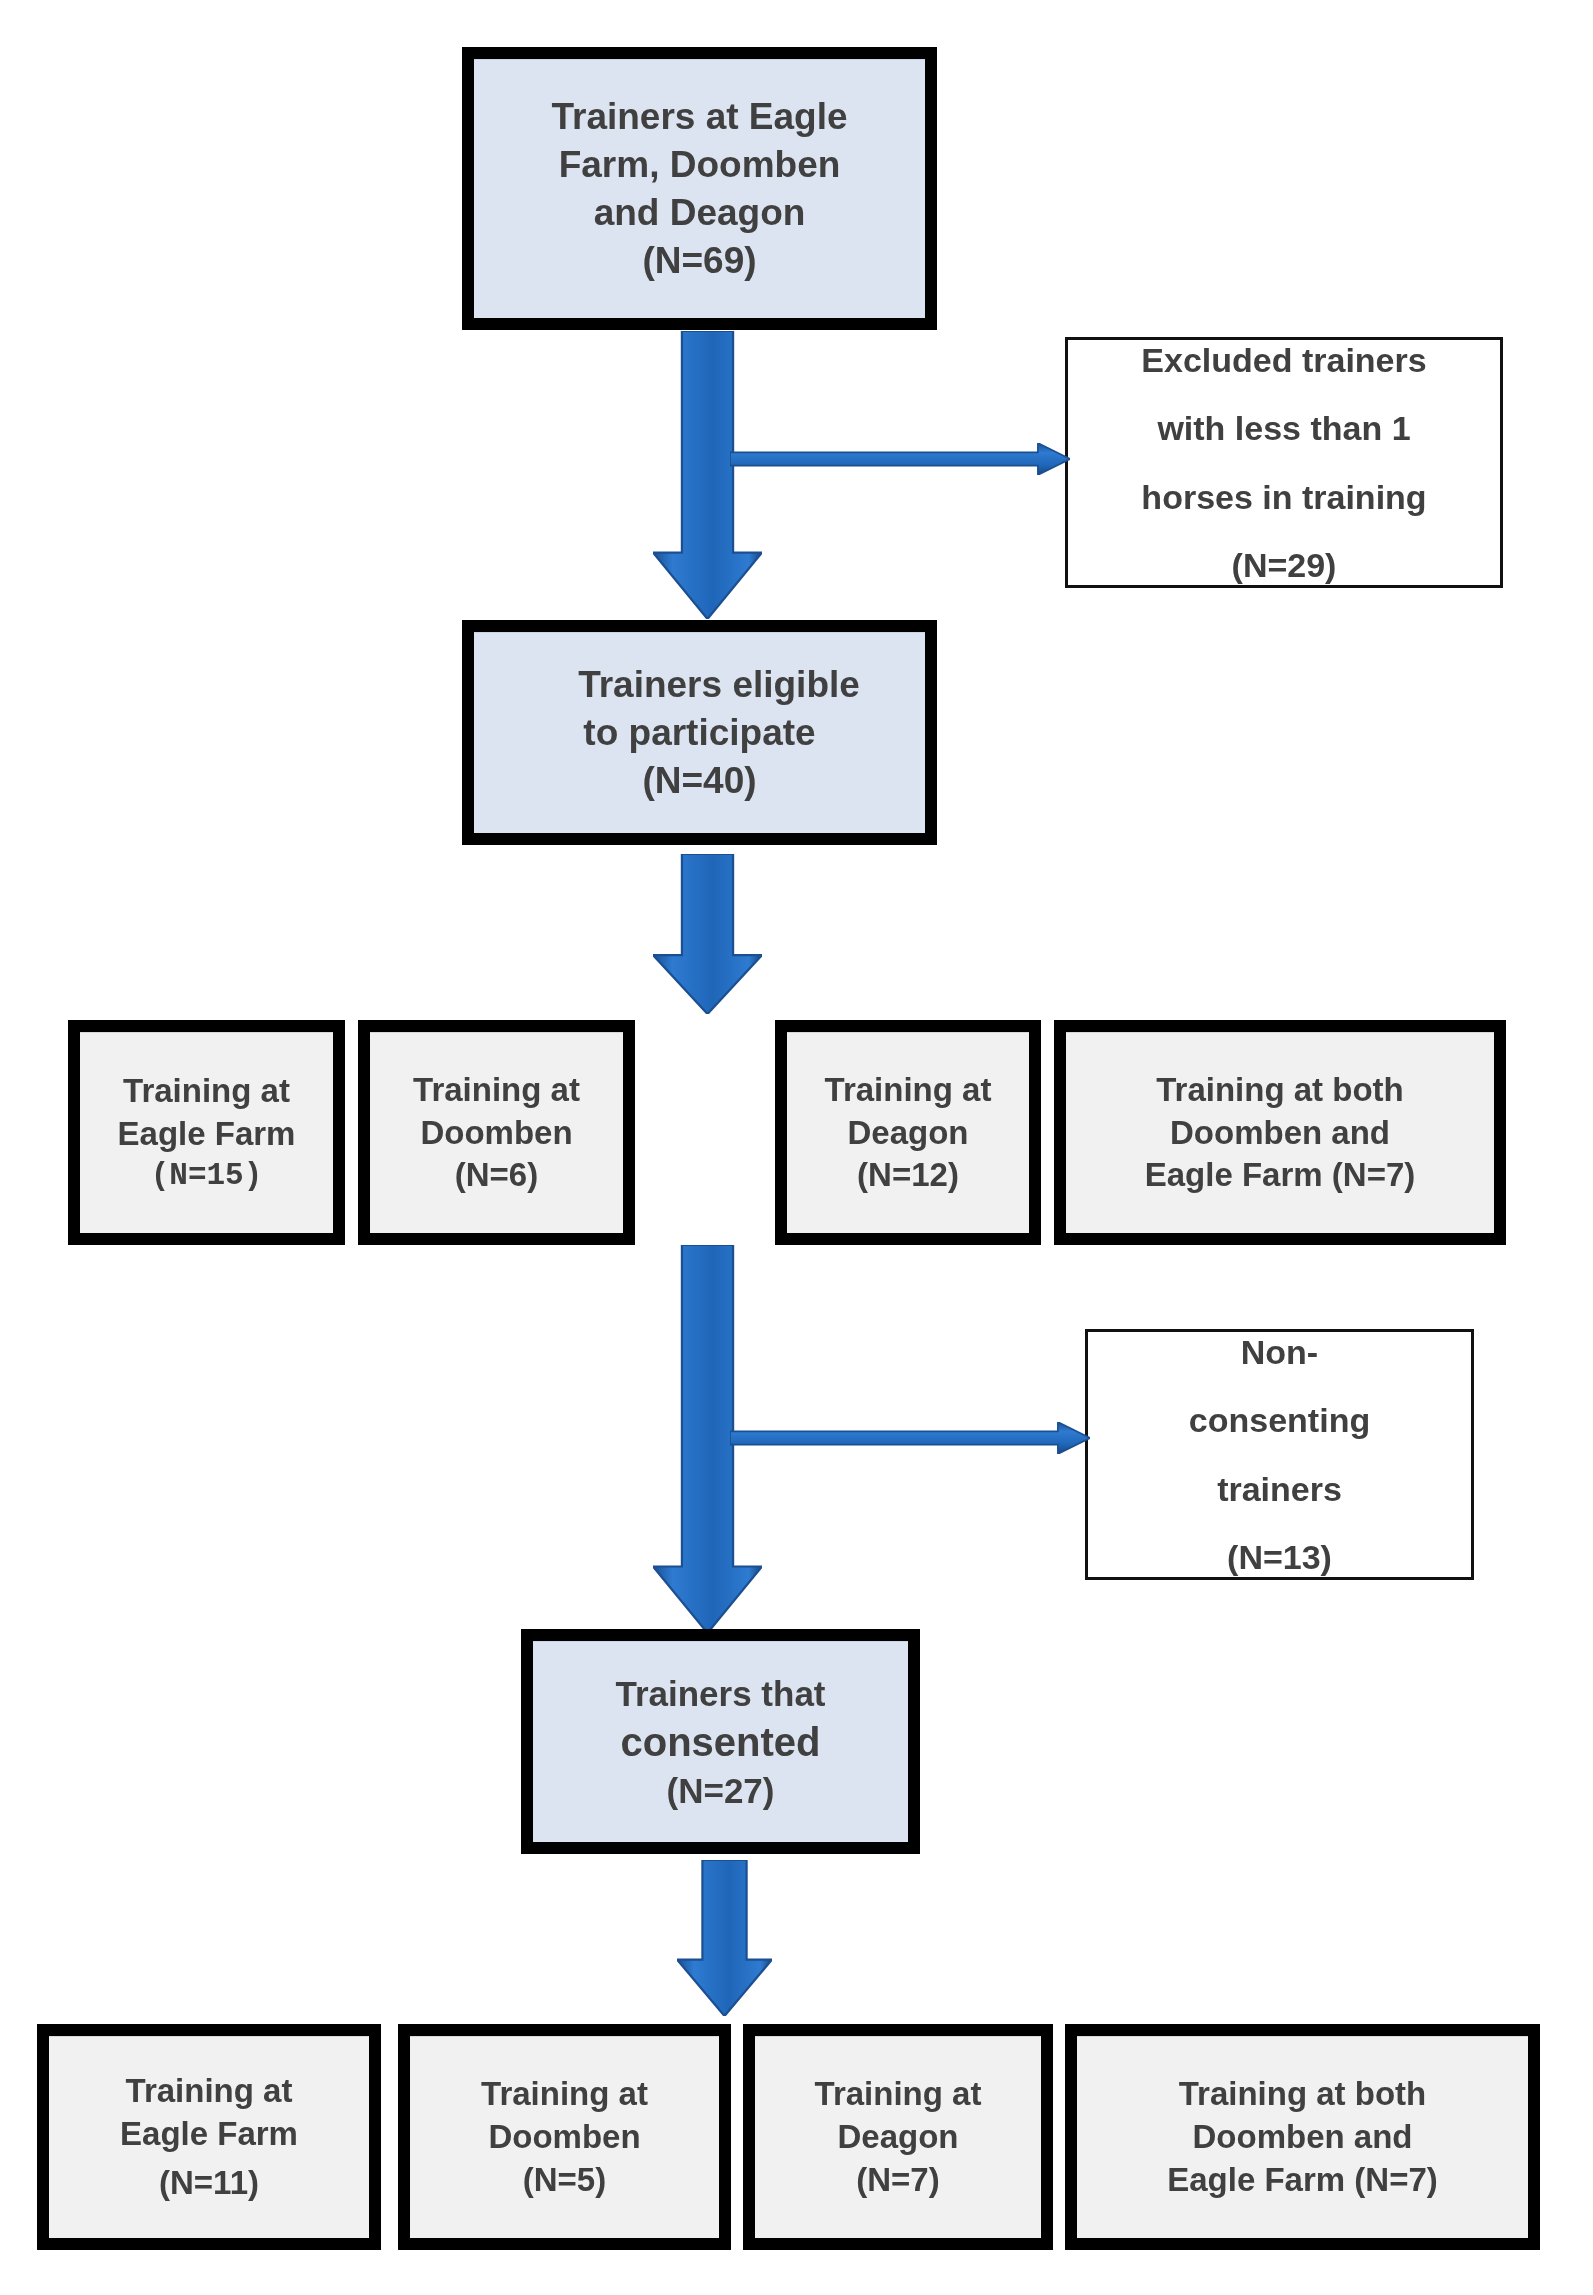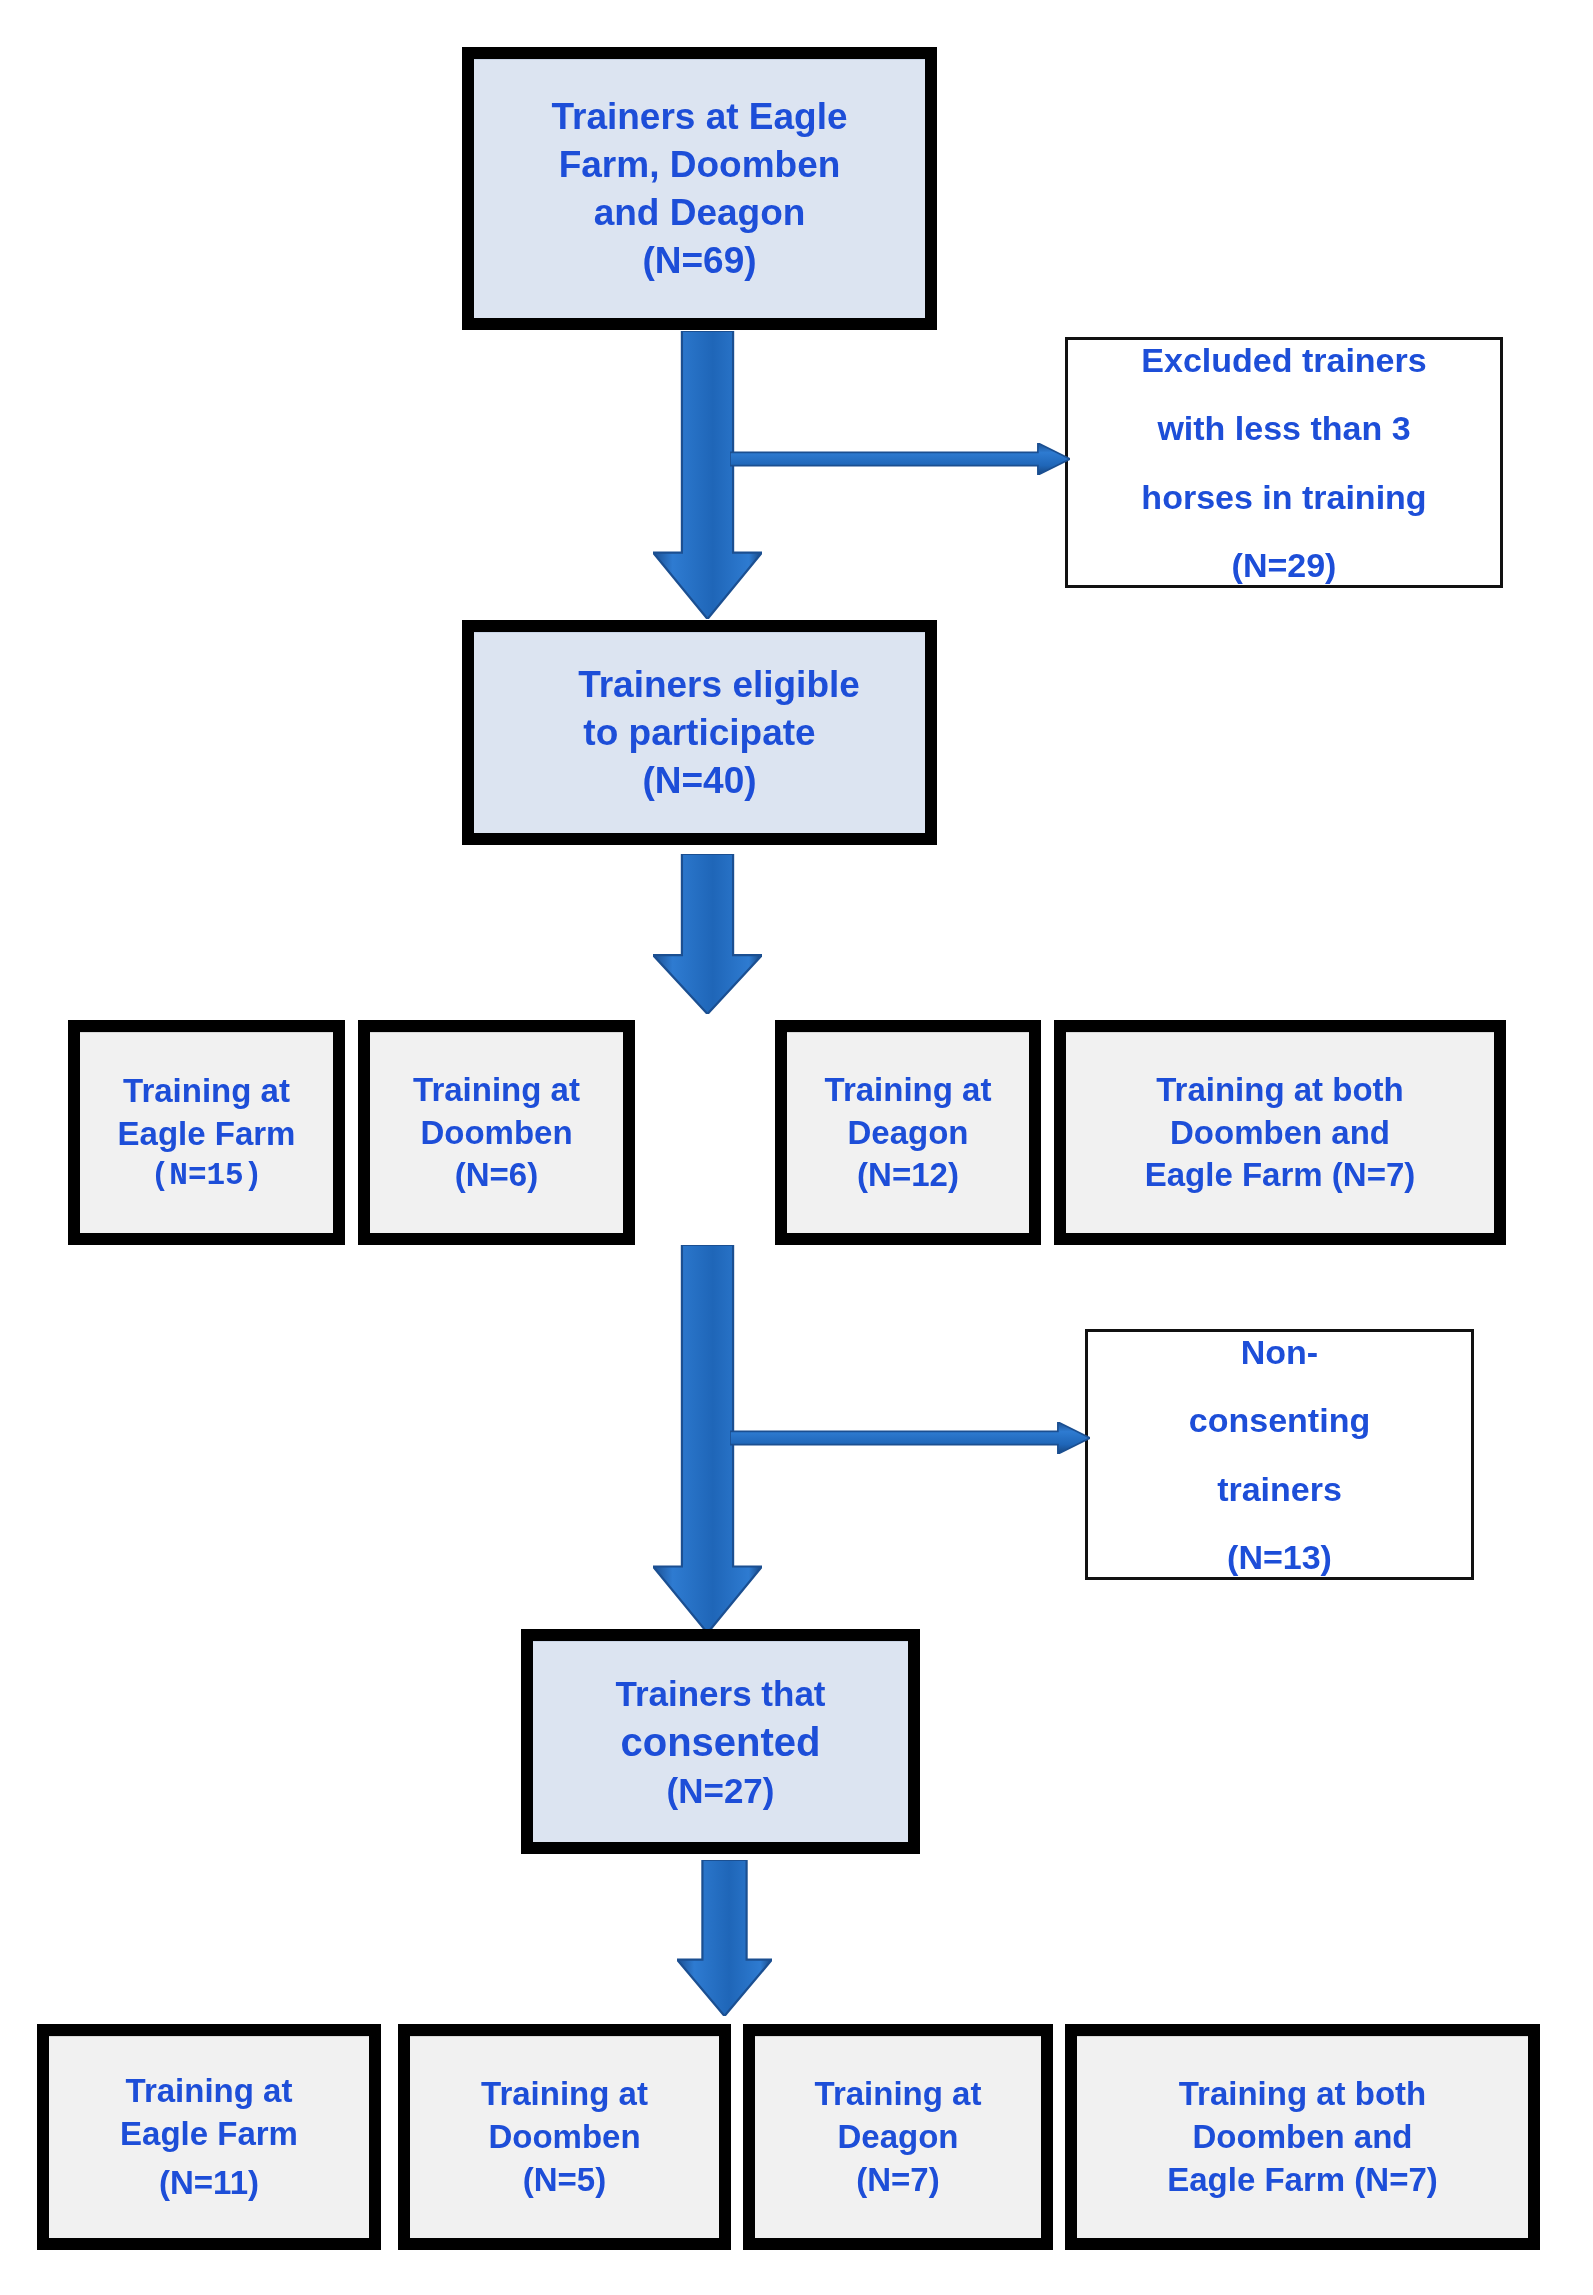--- a/index.html
+++ b/index.html
@@ -37,21 +37,21 @@
     display: flex;
     flex-direction: column;
     align-items: center;
     justify-content: center;
     padding: 4.4px 7.8px;
   }
 
   .node .line {
     display: block;
     font-weight: bold;
-    color: #1d4ed8;
+    color: #404040;
     line-height: 1.30;
     white-space: nowrap;
   }
 
   
   .node.heavy {
     border: 12.2px solid #000000;
     background: #dce4f1;
   }
   .node.heavy .node-inner {
@@ -120,21 +120,21 @@
       <span class="line" style="font-size:37px;">Trainers at Eagle</span>
       <span class="line" style="font-size:37px;">Farm, Doomben</span>
       <span class="line" style="font-size:37px;">and Deagon</span>
       <span class="line" style="font-size:37px;">(N=69)</span>
     </div>
   </div>
 
   <div class="node thin" style="left:1065px; top:337px; width:438px; height:251px;">
     <div class="node-inner">
       <span class="line" style="font-size:34px;">Excluded trainers</span>
-      <span class="line" style="font-size:34px;">with less than 3</span>
+      <span class="line" style="font-size:34px;">with less than 1</span>
       <span class="line" style="font-size:34px;">horses in training</span>
       <span class="line" style="font-size:34px;">(N=29)</span>
     </div>
   </div>
 
   <div class="arrow-down" style="left:653px; top:331px; width:109px; height:288px;">
     <svg viewBox="0 0 196 520" preserveAspectRatio="none">
       <polygon points="52,0 144,0 144,400 196,400 98,520 0,400 52,400" fill="url(#shaftGrad)" stroke="#1B4F91" stroke-width="4"></polygon>
     </svg>
   </div>

